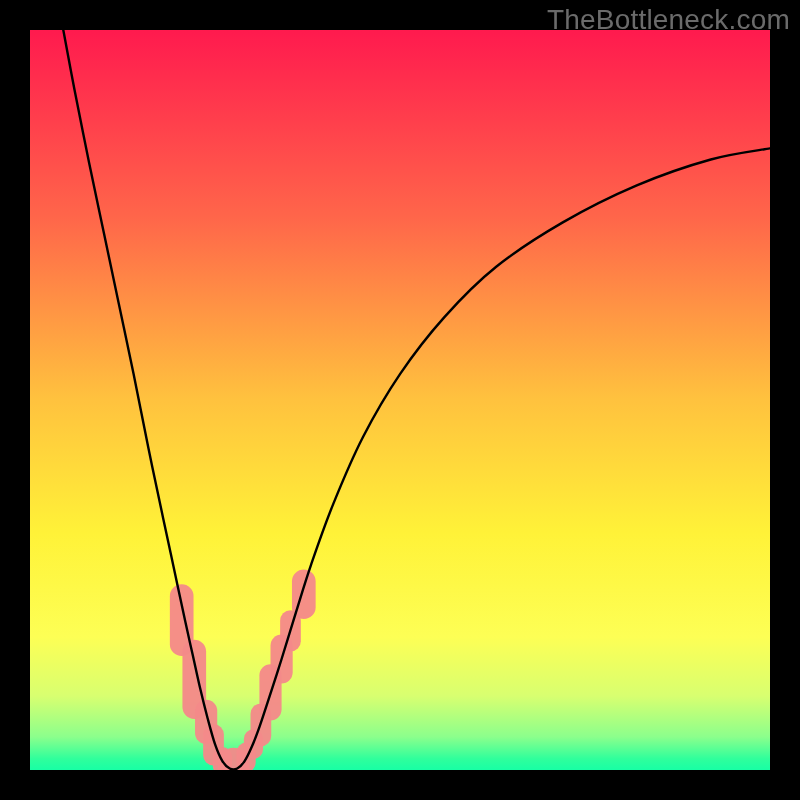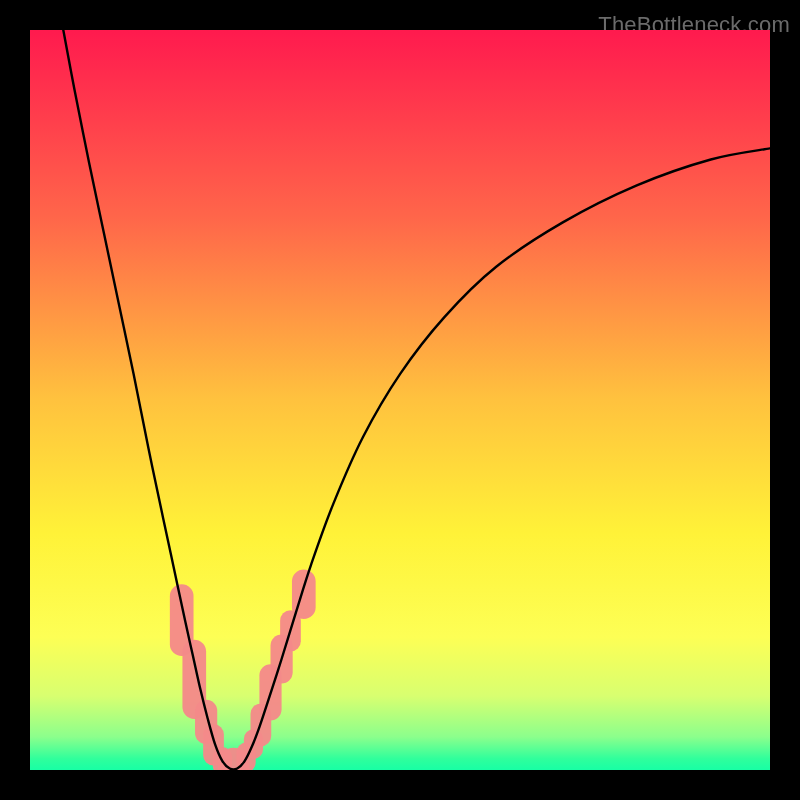--- a/index.html
+++ b/index.html
@@ -20,23 +20,23 @@
     position: absolute;
     left: 30px;
     top: 30px;
     width: 740px;
     height: 740px;
     overflow: hidden;
     background: #fff;
   }
   .watermark {
     position: absolute;
-    top: 12px;
+    top: 4px;
     right: 10px;
-    font-size: 22px;
+    font-size: 28px;
     font-weight: 400;
     color: #6b6b6b;
     letter-spacing: 0.2px;
     user-select: none;
     text-align: right;
   }
   svg { display:block; }
 </style>
 </head>
 <body>

